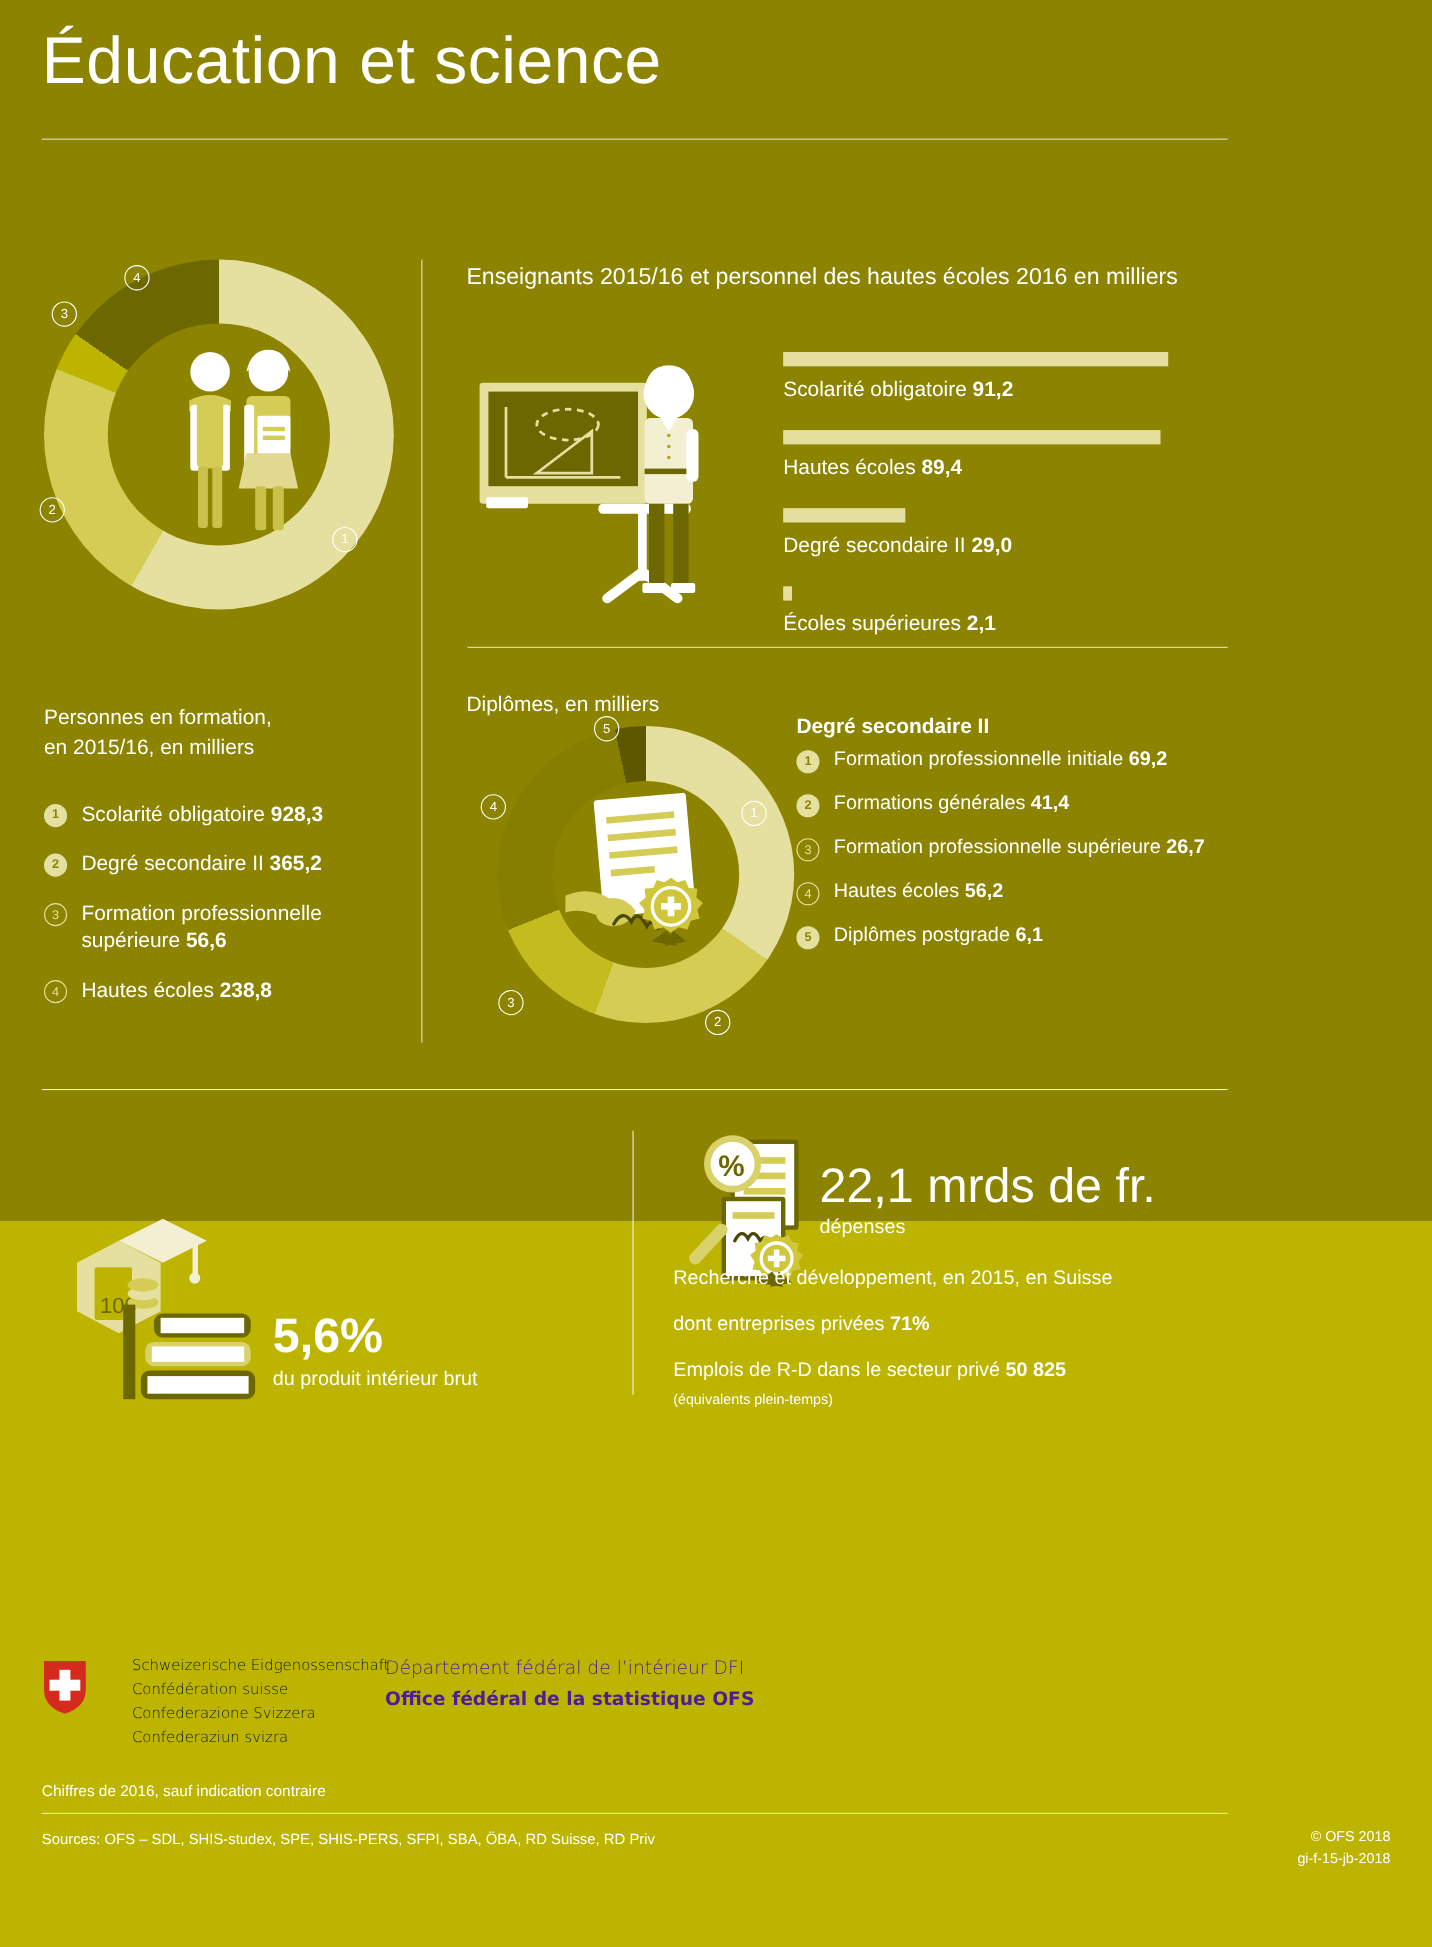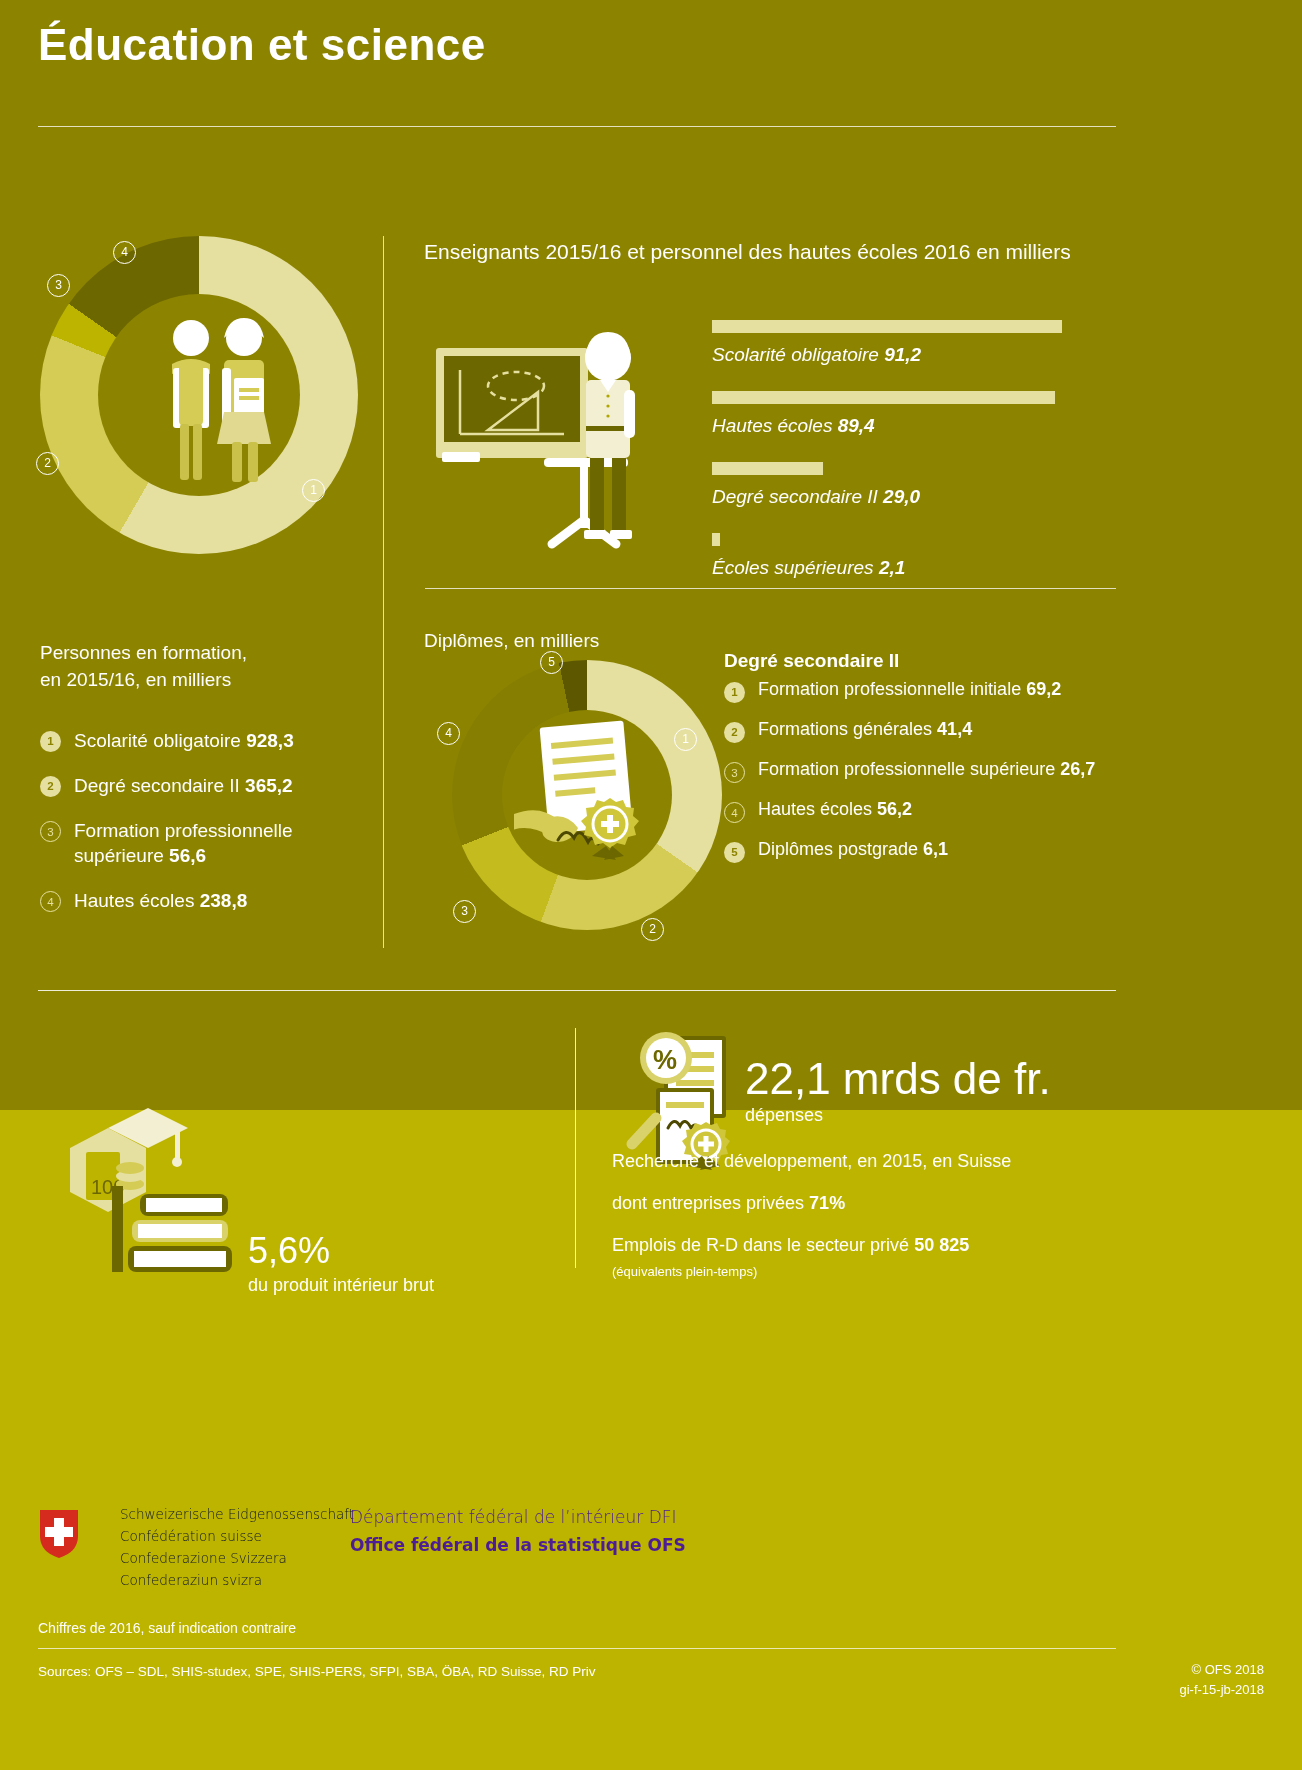--- a/index.html
+++ b/index.html
@@ -18,21 +18,21 @@
     background: #8c8400;
   }
   .band-bottom {
     position: absolute; left: 0; top: 1110px; width: 1302px; height: 660px;
     background: #bdb400;
   }
 
   
   .header { position: absolute; left: 38px; top: 20px; width: 1080px; }
   .title {
-    font-size: 44px; font-weight: 700; letter-spacing: 0.5px;
+    font-size: 60px; font-weight: 400; letter-spacing: 0.5px;
     color: #ffffff; line-height: 1.15;
   }
   .rule-head {
     position: absolute; left: 38px; top: 126px; width: 1078px; height: 1px;
     background: rgba(255,255,255,0.75);
   }
 
   
   .donut1-wrap { position: absolute; left: 40px; top: 236px; width: 318px; height: 318px; }
   .donut {
@@ -64,21 +64,21 @@
   .bars-title {
     position: absolute; left: 424px; top: 240px; font-size: 21px;
     font-weight: 300; color: #ffffff;
   }
   .teacher-icon { position: absolute; left: 432px; top: 330px; width: 248px; height: 232px; }
 
   .bars { position: absolute; left: 712px; top: 320px; width: 400px; }
   .bar-row { margin-bottom: 25px; }
   .bar-track { height: 13px; }
   .bar-fill { height: 13px; background: #e6e0a0; }
-  .bar-label { margin-top: 11px; font-size: 19px; font-weight: 300; color: #ffffff; font-style: italic; }
+  .bar-label { margin-top: 11px; font-size: 19px; font-weight: 300; color: #ffffff; }
   .bar-label b { font-weight: 700; }
 
   
   .left-list { position: absolute; left: 40px; top: 640px; width: 330px; }
   .ll-title { font-size: 19px; font-weight: 300; line-height: 1.42; color: #ffffff; }
   .ll-items { margin-top: 34px; }
   .ll-item { display: flex; align-items: flex-start; margin-bottom: 20px; font-size: 19px; font-weight: 300; line-height: 1.32; }
   .ll-item b { font-weight: 700; }
   .num {
     flex: 0 0 auto; width: 21px; height: 21px; border-radius: 50%;
@@ -101,21 +101,21 @@
   .rl-item { display: flex; align-items: flex-start; margin-bottom: 16px; font-size: 18px; font-weight: 300; }
   .rl-item b { font-weight: 700; }
 
   
   .money-left { position: absolute; left: 40px; top: 1040px; width: 520px; height: 230px; }
   .grad-icon { position: absolute; left: 10px; top: 50px; width: 200px; height: 190px; }
   .big-num { font-size: 44px; font-weight: 300; line-height: 1.05; color: #ffffff; }
   .sub-txt { font-size: 18px; font-weight: 300; line-height: 1.45; color: #ffffff; }
   .ml-main { position: absolute; left: 200px; top: 28px; width: 320px; }
   .ml-pct { position: absolute; left: 208px; top: 150px; width: 300px; }
-  .pct-num { font-size: 36px; font-weight: 400; margin-top: 40px; }
+  .pct-num { font-size: 44px; font-weight: 700; }
 
   .money-right { position: absolute; left: 600px; top: 1016px; width: 560px; height: 260px; }
   .rd-icon { position: absolute; left: 22px; top: 10px; width: 130px; height: 150px; }
   .mr-main { position: absolute; left: 145px; top: 40px; width: 420px; }
   .mr-lines { position: absolute; left: 12px; top: 135px; width: 545px; }
   .mr-line { font-size: 18px; font-weight: 300; margin-bottom: 21px; }
   .mr-line b { font-weight: 700; }
   .mr-note { font-size: 13px; font-weight: 400; margin-top: -13px; }
 
   

